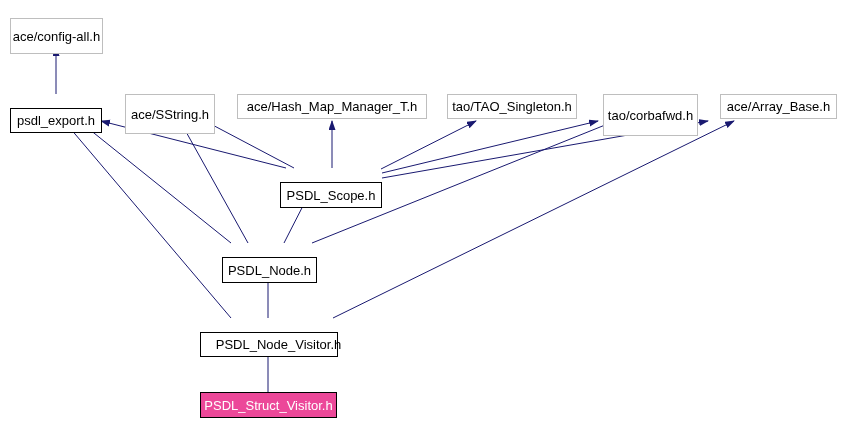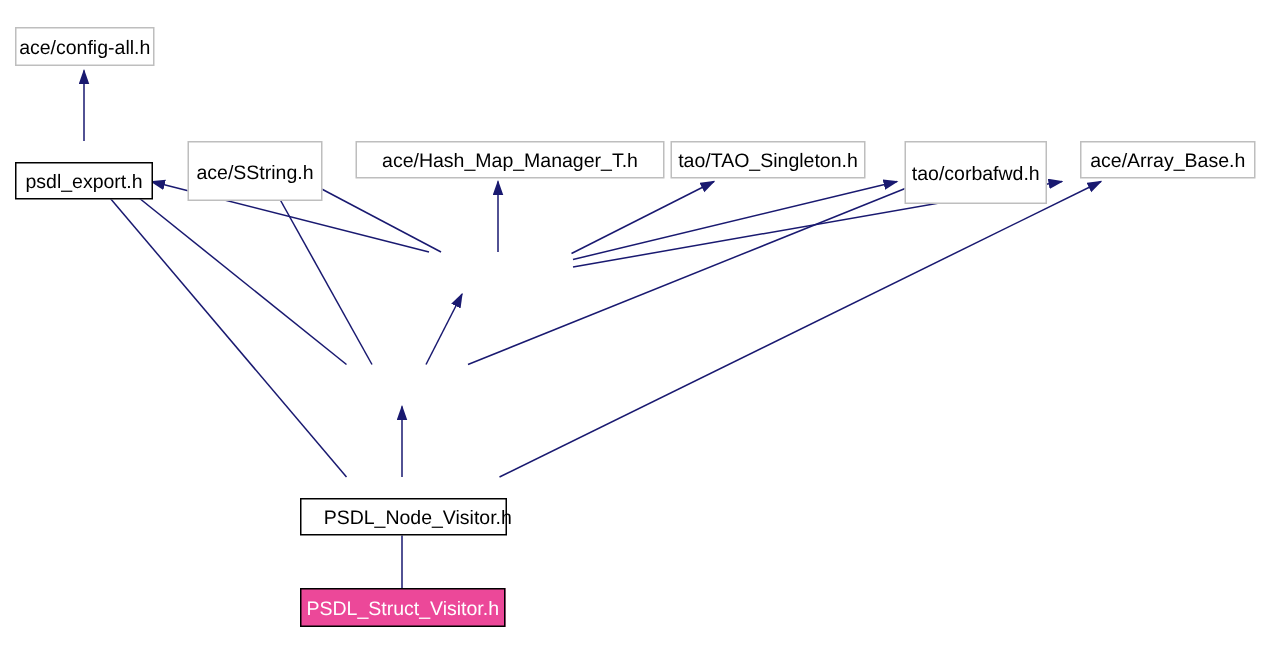--- a/index.html
+++ b/index.html
@@ -72,33 +72,35 @@
         <line x1="286" y1="168" x2="101" y2="121" stroke="#191970" stroke-width="1" marker-end="url(#arrowhead)"></line>
         <line x1="294" y1="168" x2="205" y2="121" stroke="#191970" stroke-width="1" marker-end="url(#arrowhead)"></line>
         <line x1="332" y1="168" x2="332" y2="121" stroke="#191970" stroke-width="1" marker-end="url(#arrowhead)"></line>
         <line x1="381" y1="169" x2="476" y2="121" stroke="#191970" stroke-width="1" marker-end="url(#arrowhead)"></line>
         <line x1="382" y1="173" x2="598" y2="121" stroke="#191970" stroke-width="1" marker-end="url(#arrowhead)"></line>
         <line x1="382" y1="178" x2="708" y2="121" stroke="#191970" stroke-width="1" marker-end="url(#arrowhead)"></line>
         <line x1="56" y1="94" x2="56" y2="47" stroke="#191970" stroke-width="1" marker-end="url(#arrowhead)"></line>
       </g>
   </svg>
 
-  <div class="gnode external" style="left: 10px; top: 18px; width: 93px; height: 26px;">ace/config-all.h</div>
+  <div class="gnode external" style="left: 10px; top: 18px; width: 93px; height: 36px;">ace/config-all.h</div>
 
   <div class="gnode internal" style="left: 10px; top: 94px; width: 92px; height: 25px;">psdl_export.h</div>
 
   <div class="gnode external" style="left: 125px; top: 94px; width: 90px; height: 40px;">ace/SString.h</div>
 
-  <div class="gnode external" style="left: 237px; top: 94px; width: 206px; height: 25px;">ace/Hash_Map_Manager_T.h</div>
+  <div class="gnode external" style="left: 237px; top: 94px; width: 190px; height: 25px;">ace/Hash_Map_Manager_T.h</div>
 
   <div class="gnode external" style="left: 447px; top: 94px; width: 130px; height: 25px; text-align: center;">tao/TAO_Singleton.h</div>
 
   <div class="gnode external" style="left: 603px; top: 94px; width: 95px; height: 42px;">tao/corbafwd.h</div>
 
   <div class="gnode external" style="left: 720px; top: 94px; width: 117px; height: 25px;">ace/Array_Base.h</div>
 
+  <div class="gnode internal" style="left: 280px; top: 168px; width: 102px; height: 26px;">PSDL_Scope.h</div>
 
+  <div class="gnode internal" style="left: 222px; top: 243px; width: 95px; height: 26px;">PSDL_Node.h</div>
 
   <div class="gnode internal" style="left: 200px; top: 318px; width: 138px; height: 25px; padding-left: 19px;">PSDL_Node_Visitor.h</div>
 
   <div class="gnode current" style="left: 200px; top: 392px; width: 137px; height: 26px;">PSDL_Struct_Visitor.h</div>
 
 </div>
 
 </body></html>

